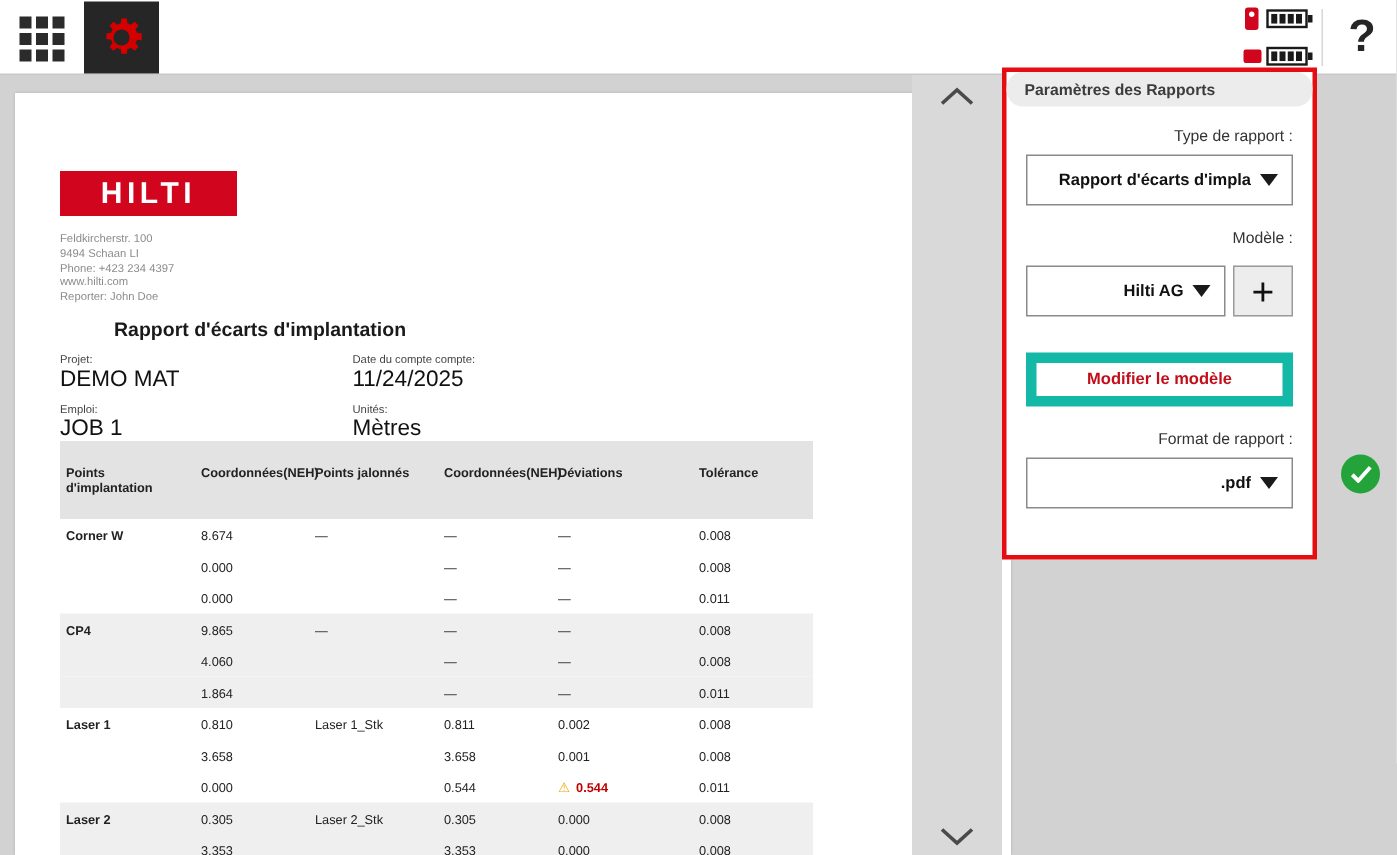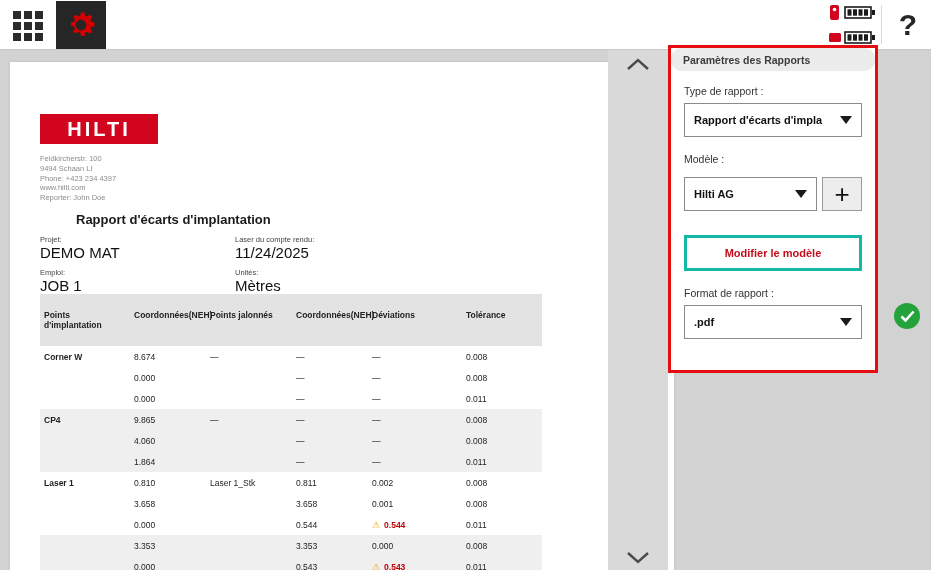--- a/index.html
+++ b/index.html
@@ -36,29 +36,29 @@
   .dev-red { color:#c00000; font-weight:bold; }
 
   
   .scrollcol { position:absolute; left:608px; top:50px; width:60px; height:520px; background:#d9d9d9; }
   .chev { position:absolute; left:50%; transform:translateX(-50%); cursor:pointer; }
   .chev.up { top:8px; } .chev.down { bottom:6px; }
 
   
   .panel { position:absolute; left:668px; top:45px; width:210px; height:328px; background:#ffffff; border:3px solid #e60d12; }
   .panel-hd { background:#ececec; padding:6px 12px 5px 12px; font-size:10.5px; font-weight:bold; color:#3c3c3c;border-radius:11px; }
-  .panel-bd { padding:14px 13px 0 13px; }
+  .panel-bd { padding:14px 13px 0 13px;text-align:right; }
   .p-label { font-size:10.5px; color:#333; margin-bottom:6px; }
   .dd { height:34px; border:1px solid #8a8a8a; background:#fff; display:flex; align-items:center; padding:0 9px; cursor:pointer; }
   .dd .dd-txt { flex:1; font-size:11px; font-weight:bold; color:#111; white-space:nowrap; overflow:hidden; }
   .caret { width:0; height:0; border-left:6px solid transparent; border-right:6px solid transparent; border-top:8px solid #1a1a1a; margin-left:6px; flex:none; }
   .model-row { display:flex; gap:5px;margin-top:12px; }
   .model-row .dd { flex:1; min-width:0; }
   .plus-btn { width:40px; height:34px; background:#ededed; border:1px solid #9a9a9a; font-size:26px; font-weight:300; color:#111; display:flex; align-items:center; justify-content:center; cursor:pointer; line-height:1; }
-  .modify-btn { margin-top:24px; width:100%; height:36px; background:#ffffff; border:3px solid #14b8a6; color:#c20e1a; font-size:11px; font-weight:bold; display:flex; align-items:center; justify-content:center; cursor:pointer; }
+  .modify-btn { margin-top:24px; width:100%; height:36px; background:#ffffff; border:7px solid #14b8a6; color:#c20e1a; font-size:11px; font-weight:bold; display:flex; align-items:center; justify-content:center; cursor:pointer; }
   .mt16 { margin-top:16px; }
 
   
   .check-btn { position:absolute; left:894px; top:303px; width:26px; height:26px; border-radius:50%; background:#23a339; display:flex; align-items:center; justify-content:center; cursor:pointer; }
 </style>
 </head>
 <body>
 
 <div id="app">
 
@@ -115,21 +115,21 @@
       <div>www.hilti.com</div>
       <div>Reporter: John Doe</div>
     </div>
     <div class="doc-title">Rapport d'écarts d'implantation</div>
     <div class="meta">
       <div>
         <div class="lbl">Projet:</div>
         <div class="val">DEMO MAT</div>
       </div>
       <div>
-        <div class="lbl">Laser du compte rendu:</div>
+        <div class="lbl">Date du compte compte:</div>
         <div class="val">11/24/2025</div>
       </div>
       <div>
         <div class="lbl">Emploi:</div>
         <div class="val">JOB 1</div>
       </div>
       <div>
         <div class="lbl">Unités:</div>
         <div class="val">Mètres</div>
       </div>
@@ -212,20 +212,28 @@
           </tr>
           <tr>
             <td class="c-name"></td>
             <td>0.000</td>
             <td></td>
             <td>0.544</td>
             <td><span class="warn-tri">⚠</span><span class="dev-red">0.544</span></td>
             <td>0.011</td>
           </tr>
           <tr class="stripe">
+            <td class="c-name">Laser 2</td>
+            <td>0.305</td>
+            <td>Laser 2_Stk</td>
+            <td>0.305</td>
+            <td>0.000</td>
+            <td>0.008</td>
+          </tr>
+          <tr class="stripe">
             <td class="c-name"></td>
             <td>3.353</td>
             <td></td>
             <td>3.353</td>
             <td>0.000</td>
             <td>0.008</td>
           </tr>
           <tr class="stripe">
             <td class="c-name"></td>
             <td>0.000</td>

